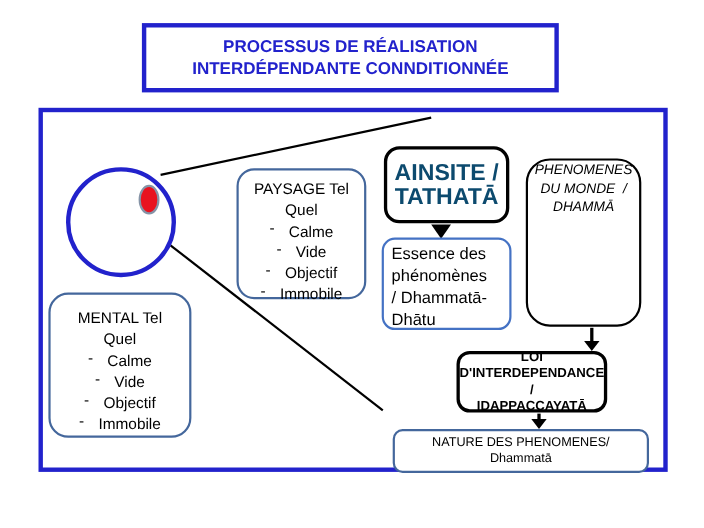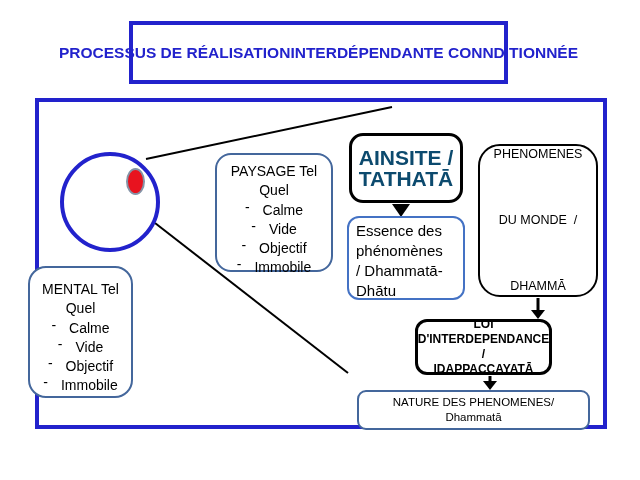--- a/index.html
+++ b/index.html
@@ -17,21 +17,21 @@
     position:relative;
     width:640px;height:480px;
     background:#ffffff;
     overflow:hidden;
   }
   
   .title-box{
     position:absolute;left:129px;top:21px;width:379px;height:63px;
     border:4px solid var(--blue);
     background:#fff;
-    display:flex;flex-direction:row;justify-content:center;align-items:center;
+    display:flex;flex-direction:column;justify-content:center;align-items:center;
   }
   .title-line{
     color:var(--blue);
     font-weight:bold;
     font-size:15.5px;
     line-height:20px;
     white-space:nowrap;
   }
   
   .main-rect{
@@ -52,21 +52,21 @@
     background:var(--red);z-index:4;
   }
   
   .rbox{position:absolute;background:#fff;z-index:3;}
   .paysage-box{
     left:215px;top:153px;width:118px;height:119px;
     border:2.5px solid var(--steel);border-radius:16px;
     padding-top:7px;text-align:center;
   }
   .mental-box{
-    left:28px;top:266px;width:105px;height:132px;
+    left:44px;top:266px;width:130px;height:132px;
     border:2.5px solid var(--steel);border-radius:18px;
     padding-top:12px;text-align:center;
   }
   .tel-quel-heading{font-size:14px;line-height:19px;color:#000;}
   .tel-list{margin-top:1px;}
   .tel-item{
     display:flex;justify-content:center;align-items:baseline;
     font-size:14px;line-height:19px;color:#000;
   }
   .tel-dash{margin-right:13px;position:relative;top:-3px;}
@@ -76,23 +76,23 @@
     display:flex;flex-direction:column;justify-content:center;align-items:center;
   }
   .ainsite-line{font-weight:bold;font-size:21px;line-height:21px;color:#0c4a6e;}
   .essence-box{
     left:347px;top:216px;width:118px;height:84px;
     border:2.5px solid var(--essence-blue);border-radius:12px;
     padding:3px 0 0 7px;
   }
   .essence-line{font-size:15px;line-height:20px;color:#000;text-align:left;}
   .phenomenes-box{
-    left:478px;top:144px;width:120px;height:153px;
+    left:478px;top:144px;width:105px;height:153px;
     border:2.5px solid var(--ink);border-radius:22px;
-    display:flex;flex-direction:column;justify-content:space-between;align-items:center;
+    display:flex;flex-direction:column;justify-content:flex-start;align-items:center;font-style:italic;
   }
   .phenomenes-line{font-size:12.5px;line-height:17px;color:#000;white-space:pre;text-align:center;}
   .loi-box{
     left:415px;top:319px;width:137px;height:56px;
     border:3.5px solid var(--ink);border-radius:12px;
     display:flex;flex-direction:column;justify-content:center;align-items:center;
   }
   .loi-line{font-weight:bold;font-size:12px;line-height:15px;color:#000;text-align:center;}
   .nature-box{
     left:357px;top:390px;width:233px;height:40px;

